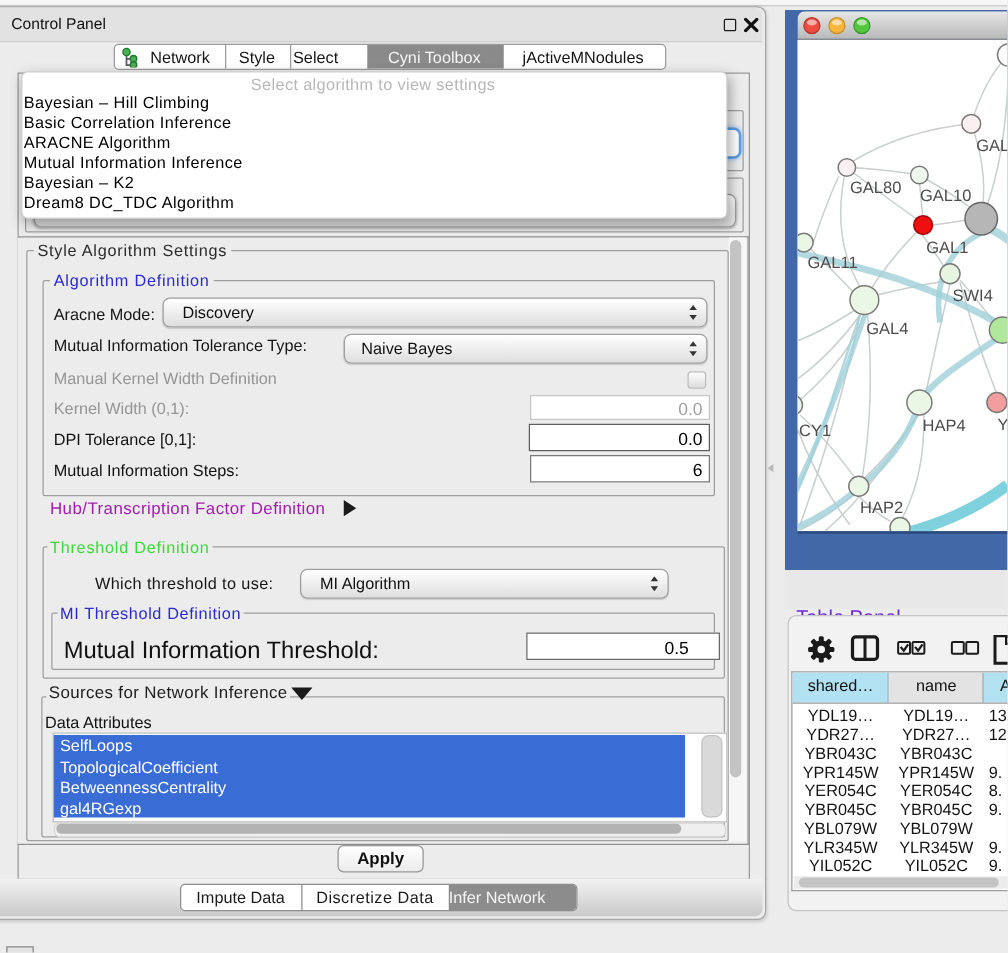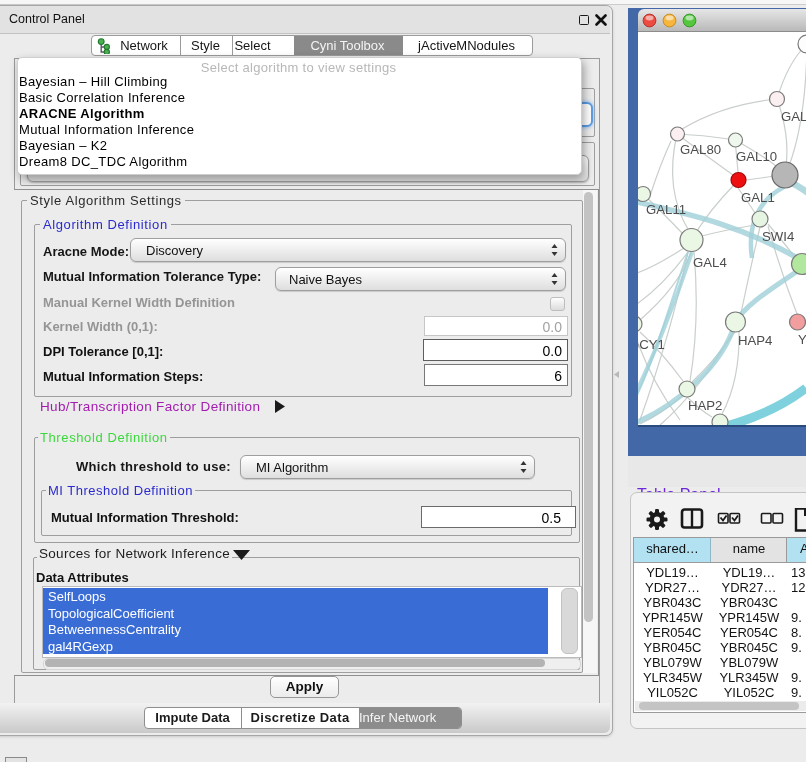--- a/index.html
+++ b/index.html
@@ -1,18 +1,18 @@
 <!DOCTYPE html>
 <html><head><meta charset="utf-8">
 <style>
   html,body{margin:0;padding:0}
   body{width:806px;height:762px;position:relative;overflow:hidden;background:#ececec;
        font-family:"Liberation Sans",sans-serif;-webkit-font-smoothing:antialiased}
   .abs{position:absolute}
-  .b{font-weight:bold}
+  .b{font-weight:normal}
   .combo{background:linear-gradient(#ffffff,#dedede);border:1px solid #9e9e9e;border-radius:6px;box-shadow:0 1px 1px rgba(0,0,0,.15)}
   .combo .ct{position:absolute;top:50%;transform:translateY(-50%);font-size:13px;color:#111}
   .arr{position:absolute;right:7px;top:50%;transform:translateY(-50%)}
 </style>
 </head>
 <body>
 
 <div class="abs" style="left:0;top:0;width:806px;height:4px;background:#f6f6f6"></div>
 <div class="abs" style="left:0;top:4px;width:806px;height:1px;background:#cccccc"></div>
 
@@ -102,22 +102,22 @@
 <div class="combo abs" style="left:240px;top:455px;width:293px;height:22px">
     <span style="left:15px" class="ct">MI Algorithm</span>
     <svg class="arr" width="7" height="12" viewBox="0 0 7 12">
       <path d="M3.5 0 L6.5 4 L0.5 4 Z" fill="#333"></path>
       <path d="M3.5 12 L6.5 8 L0.5 8 Z" fill="#333"></path>
     </svg>
   </div>
 
 <div class="abs" style="left:41px;top:490px;width:529px;height:44px;border:1px solid #9e9e9e;border-radius:2px"></div>
 <div class="abs" style="left:46px;top:483px;background:#ececec;padding:0 2px;font-size:13px;color:#2a2ace;letter-spacing:0.5px">MI Threshold Definition</div>
-<div class="abs b" style="left:51px;top:510px;font-size:13px;color:#111">Mutual Information Threshold:</div>
-<div class="abs" style="left:421px;top:506px;width:155px;height:22px;background:#fff;border:1px solid #6a6a6a;font-size:14px;color:#000;text-align:right;line-height:22px;padding-right:14px;box-sizing:border-box">0.5</div>
+<div class="abs b" style="left:51px;top:510px;font-size:19px;color:#111">Mutual Information Threshold:</div>
+<div class="abs" style="left:421px;top:506px;width:155px;height:22px;background:#fff;border:1px solid #6a6a6a;font-size:14px;color:#000;text-align:right;line-height:22px;padding-right:24px;box-sizing:border-box">0.5</div>
 
 <div class="abs" style="left:33px;top:557px;width:545px;height:111px;border:1px solid #9e9e9e;border-radius:2px"></div>
 <div class="abs" style="left:37px;top:546px;background:#ececec;padding:0 2px;font-size:13.5px;color:#1d1d1d;letter-spacing:0.3px">Sources for Network Inference</div>
 <svg class="abs" style="left:233px;top:549px" width="17" height="11" viewBox="0 0 17 11">
     <path d="M0 1 L17 1 L8.5 11 Z" fill="#1a1a1a"></path>
   </svg>
 <div class="abs b" style="left:36px;top:570px;font-size:13px;color:#111">Data Attributes</div>
 
 <div class="abs" style="left:42px;top:586px;width:538px;height:70px;background:#fff;border:1px solid #bbb"></div>
 <div class="abs" style="left:43px;top:588px;width:505px;height:66px;background:#3a6cd6"></div>

